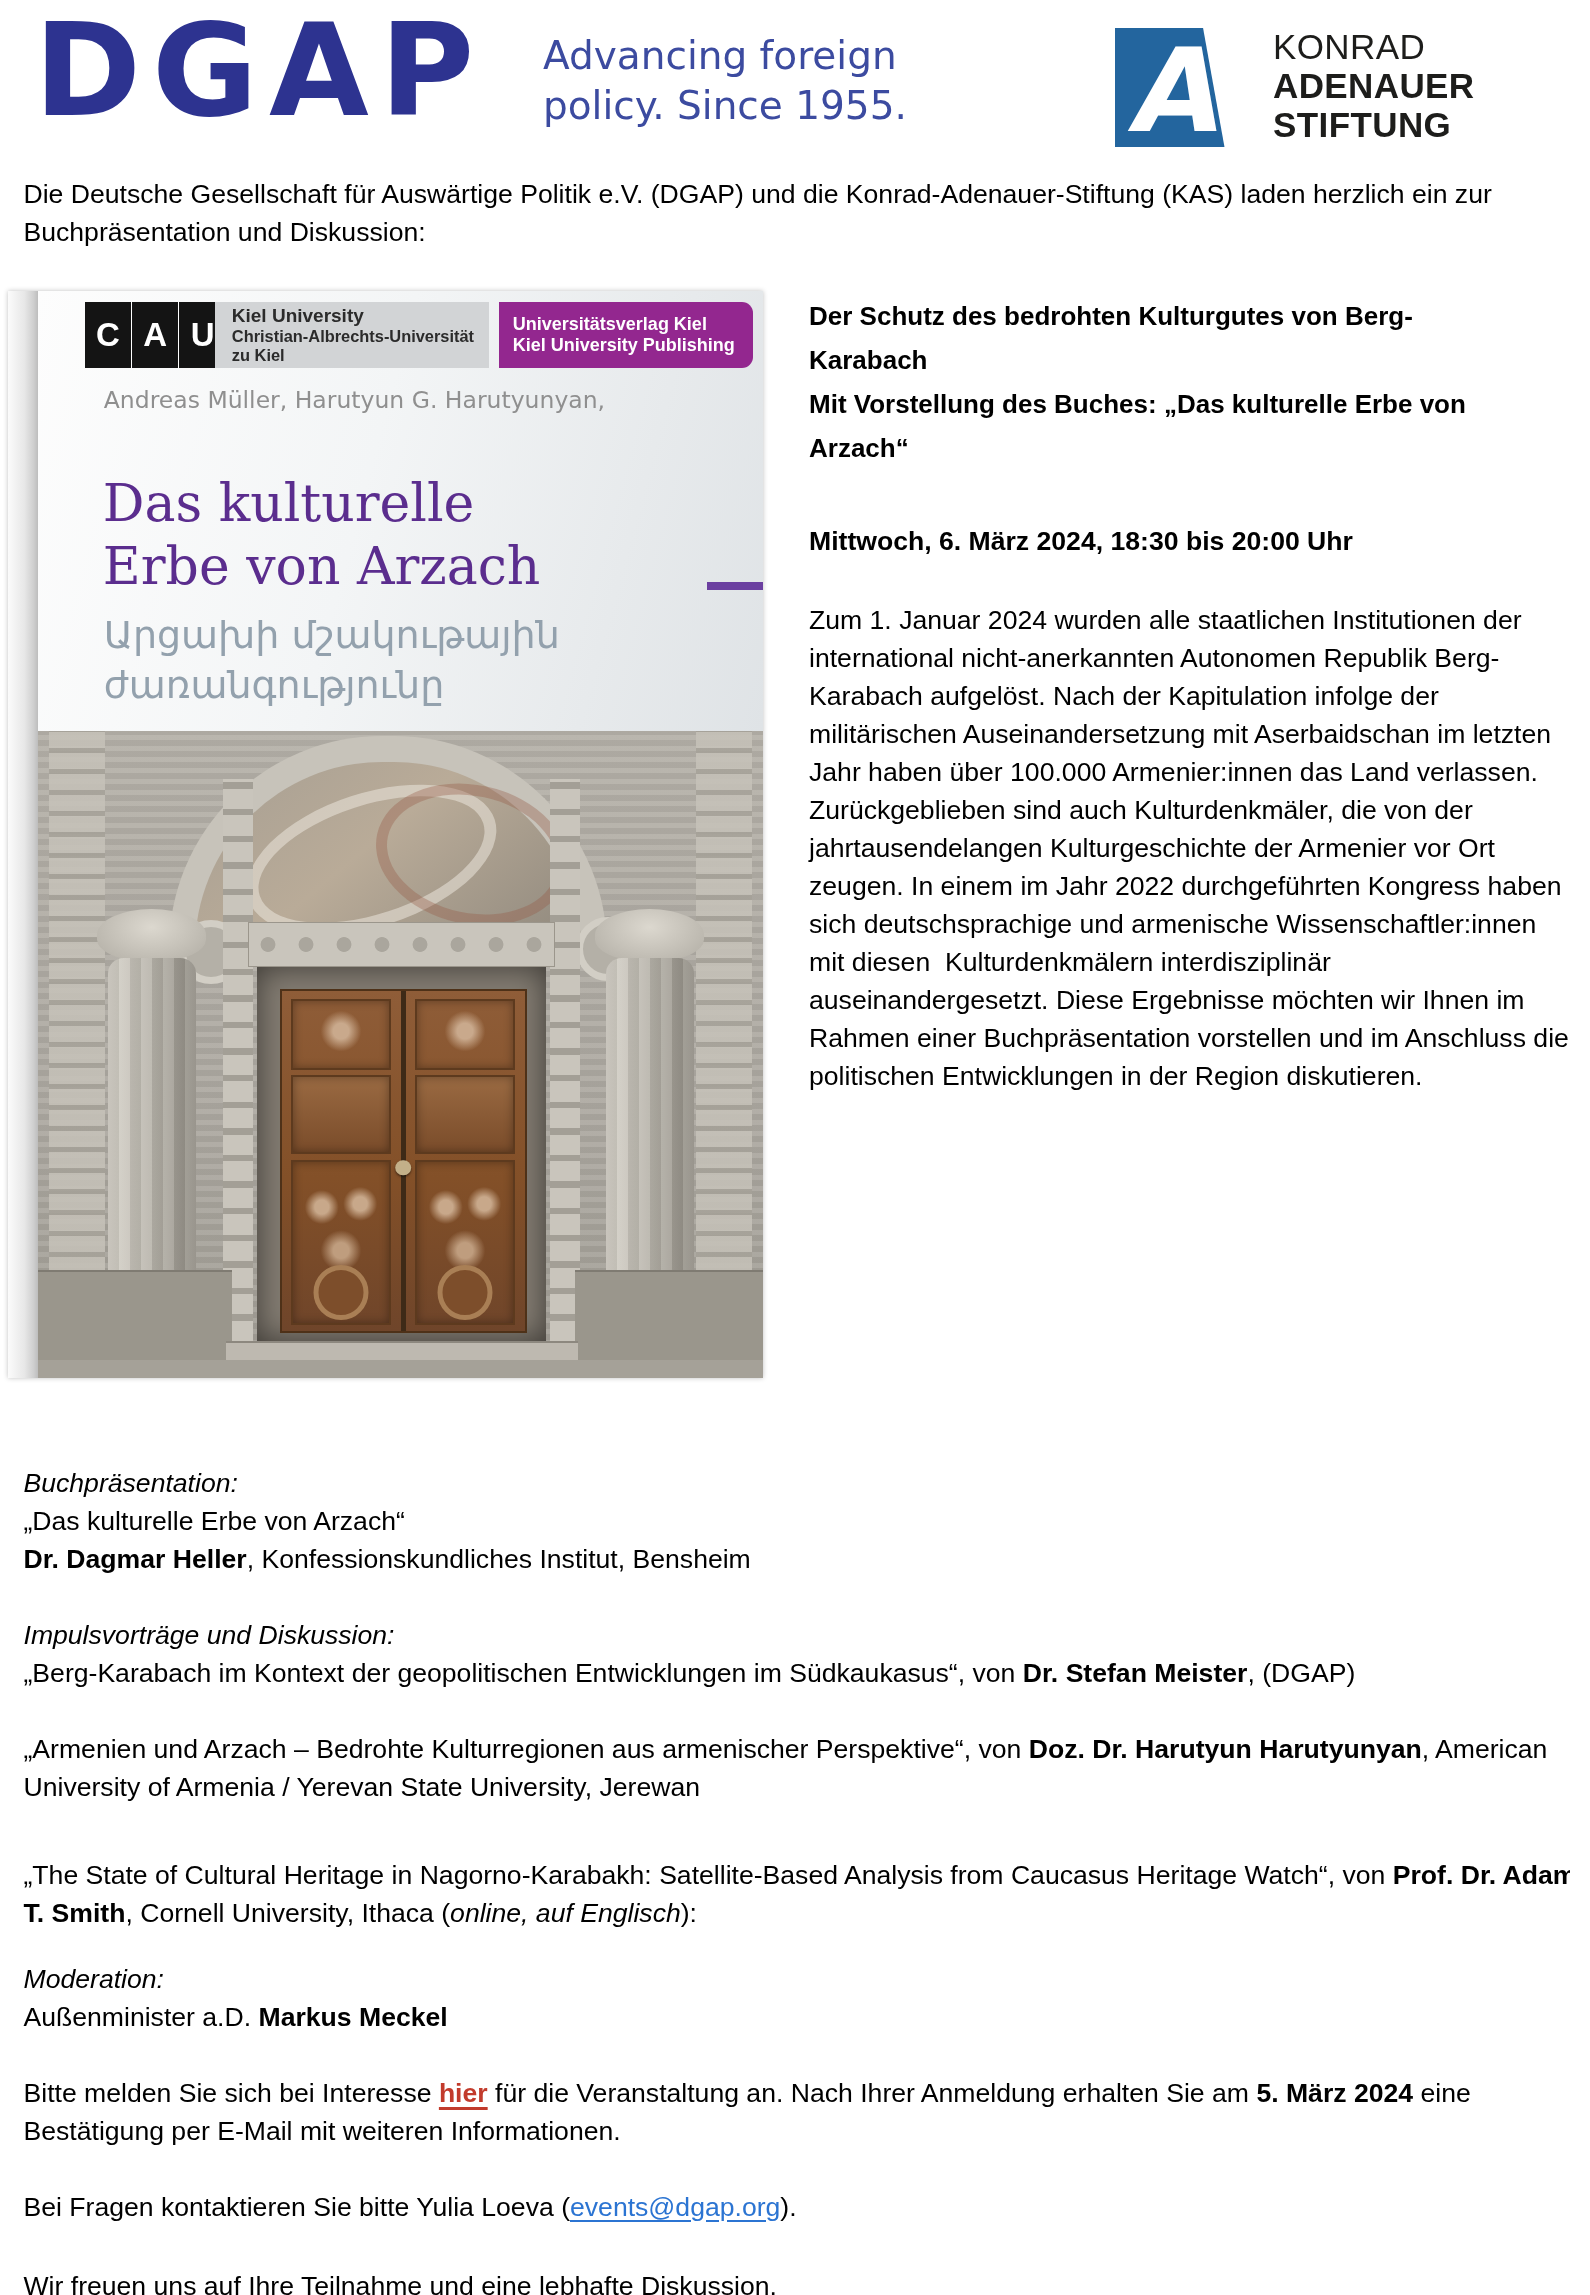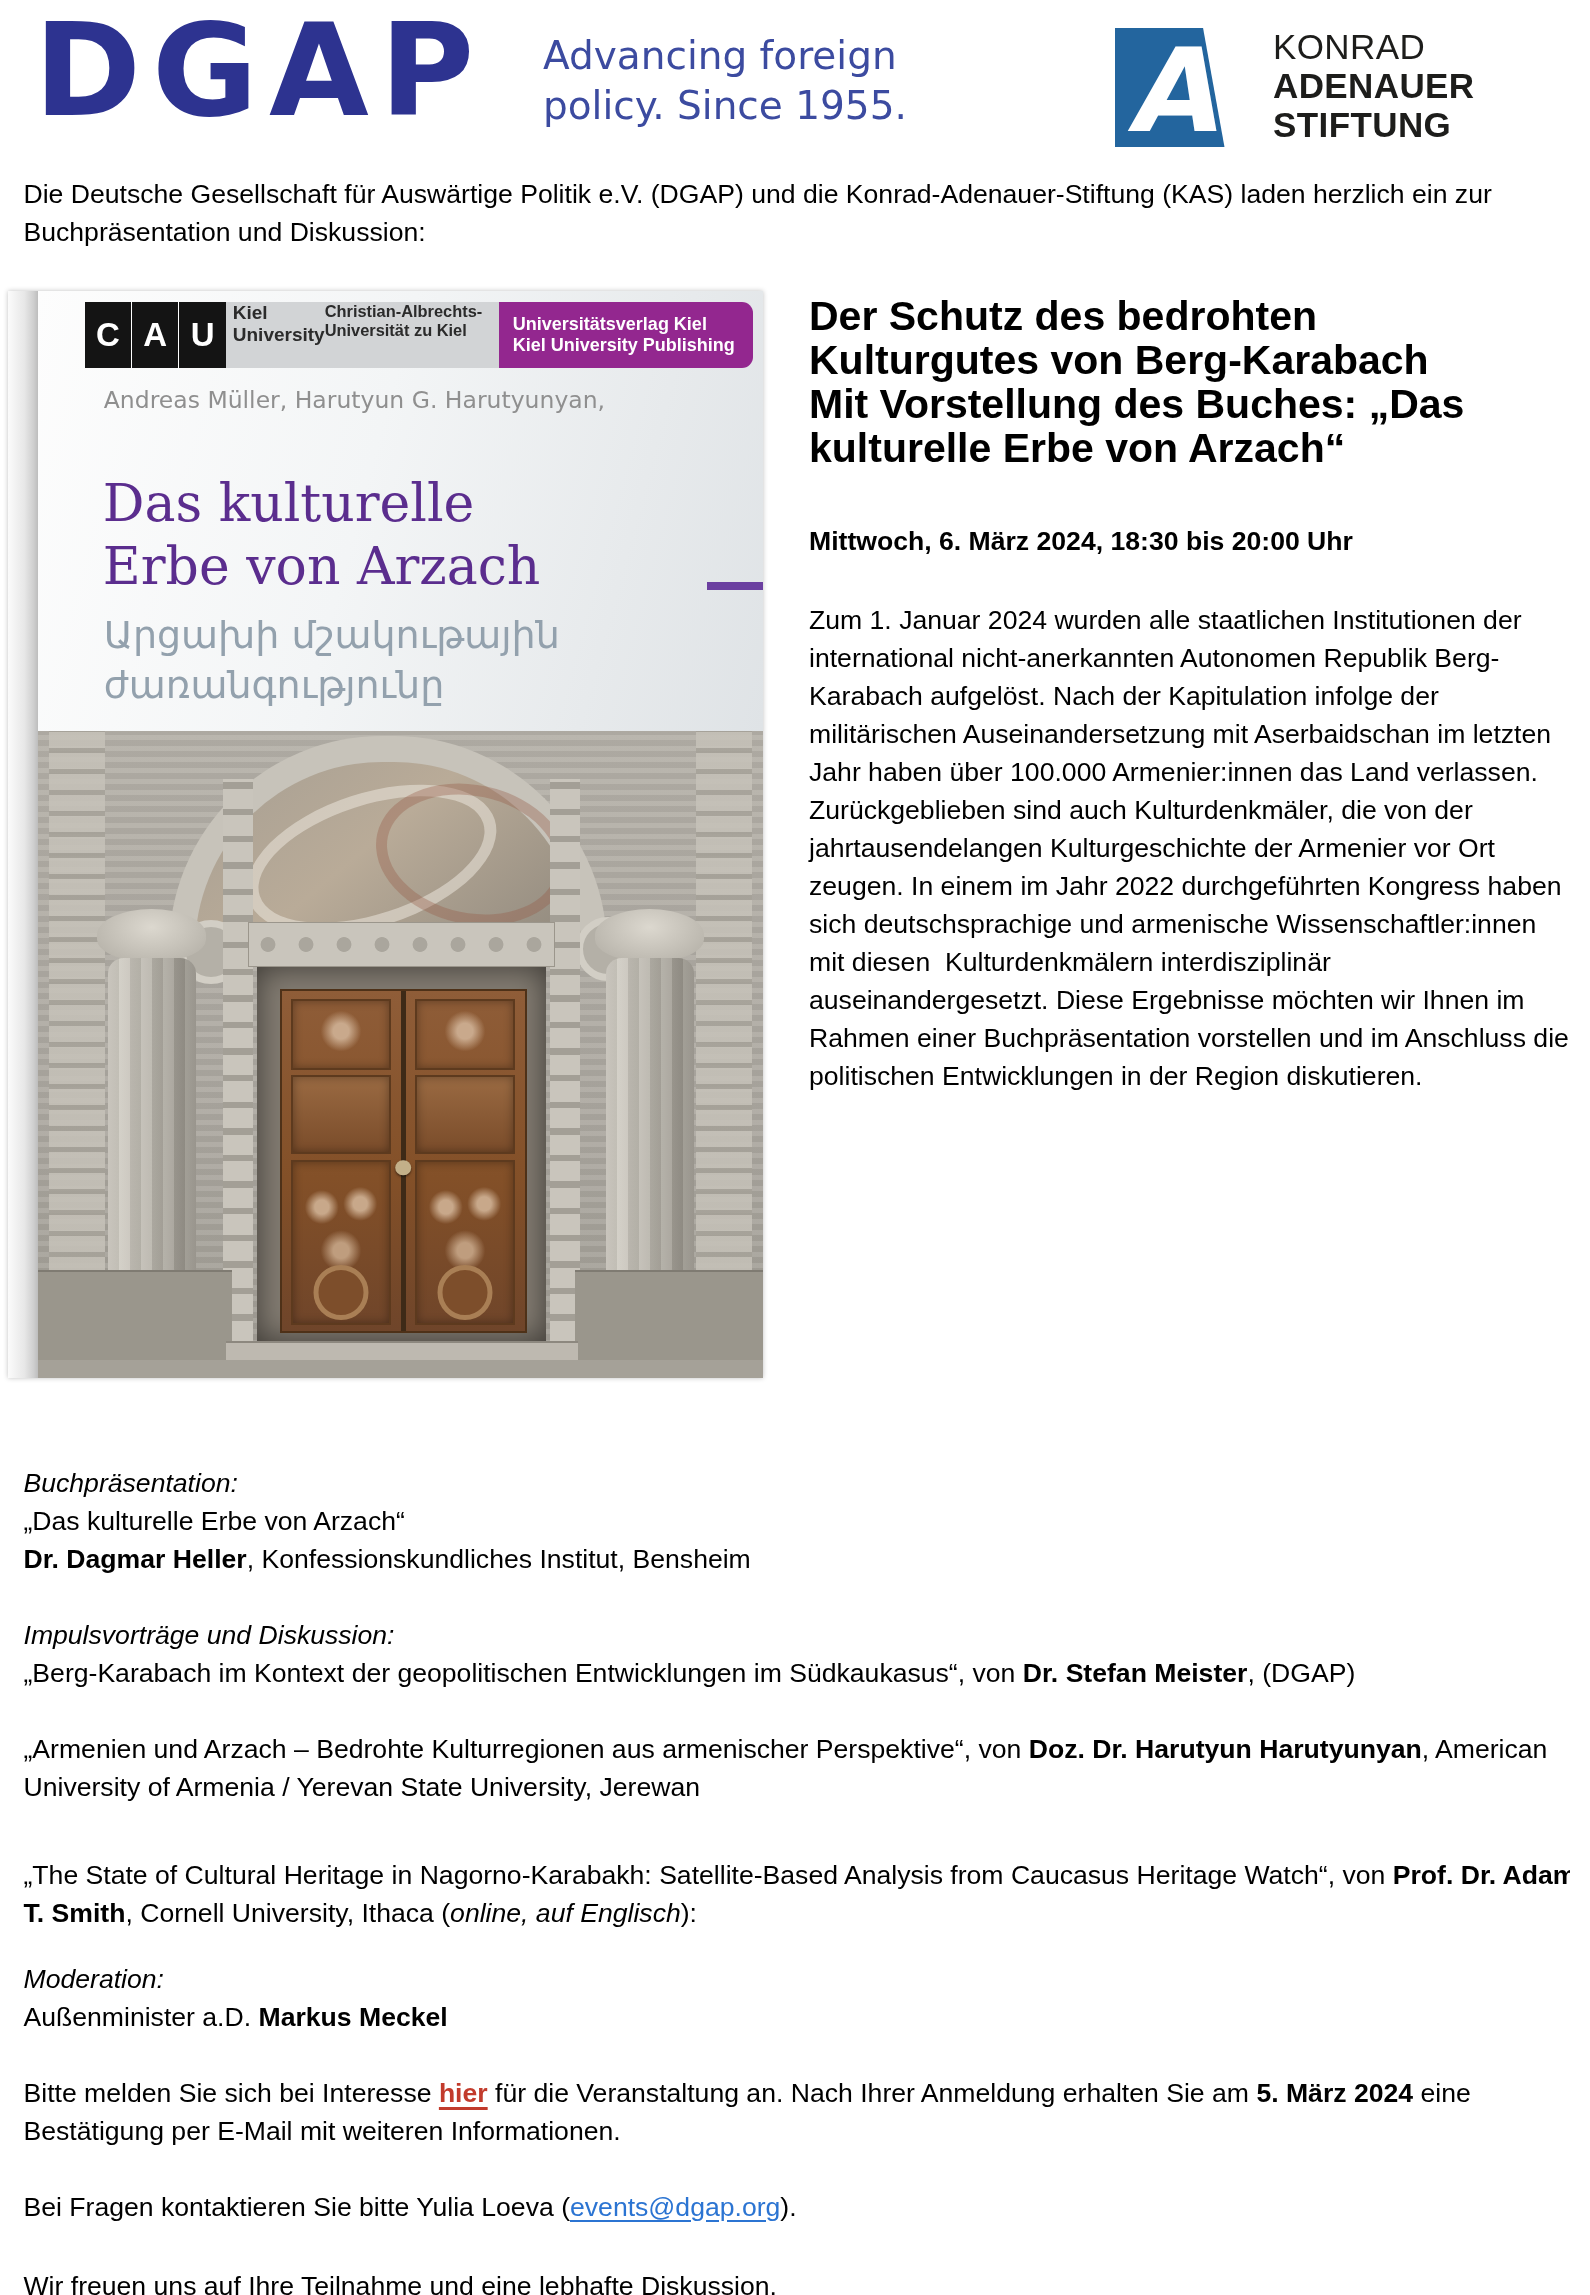--- a/index.html
+++ b/index.html
@@ -30,22 +30,22 @@
   .spine{position:absolute;left:0;top:0;width:30px;height:100%;
     background:linear-gradient(to right,#fbfbfb,#e7e7e7 55%,#cfcfcf 85%,#bdbdbd);}
   .cover-body{position:absolute;left:30px;top:0;width:725px;height:100%;}
   .cover-top{position:absolute;left:0;top:0;width:725px;height:440px;
     background:linear-gradient(105deg,#fdfdfd 0%,#f3f5f6 45%,#e7eaec 78%,#dfe3e6 100%);}
   .banner{position:absolute;top:11px;height:66px;}
   .cau-box{left:47px;width:141px;background:#141414;color:#fff;display:flex;}
   .cau-cell{flex:1;display:flex;align-items:center;justify-content:center;
     font-size:33px;font-weight:700;}
   .cau-cell+.cau-cell{border-left:1.6px solid #fff;}
-  .uni-box{left:188px;width:274px;background:#d2d4d6;color:#2b2b2b;
-    display:flex;justify-content:center;padding-left:7px;box-sizing:border-box;}
+  .uni-box{left:177px;width:274px;background:#d2d4d6;color:#2b2b2b;
+    display:flex;flex-direction:column;justify-content:center;padding-left:17px;box-sizing:border-box;}
   .uni-box .l1{font-size:19px;font-weight:700;}
   .uni-box .l2{font-size:16.4px;font-weight:700;}
   .pub-box{left:461px;width:254px;background:#93278f;color:#fff;border-radius:0 11px 11px 0;
     display:flex;flex-direction:column;justify-content:center;padding-left:14px;box-sizing:border-box;}
   .pub-box .l1,.pub-box .l2{font-size:18px;font-weight:700;}
   .authors{position:absolute;left:66px;top:92px;font-family:"DejaVu Sans",sans-serif;
     font-size:23.5px;line-height:35px;color:#8f8f8f;}
   .book-title{position:absolute;left:65px;top:181px;font-family:"DejaVu Serif",serif;
     font-size:52px;line-height:63px;color:#5b2d8e;}
   .accent-dash{position:absolute;right:0;top:291px;width:56px;height:7.8px;background:#6b3fa0;}
@@ -107,21 +107,21 @@
     width:45px;height:45px;border-radius:50%;border:5.5px solid #a97f55;background:#7d4e2b;}
   .knob{position:absolute;left:50%;top:52%;transform:translate(-50%,-50%);
     width:15.6px;height:15.6px;border-radius:50%;background:#c3b089;box-shadow:0 1.6px 2.3px rgba(0,0,0,.5);}
   .block{position:absolute;bottom:0;height:106px;background:#9a968c;border-top:2.3px solid #7f7b72;}
   .block-l{left:0;width:194px;} .block-r{right:0;width:188px;}
   .step1{position:absolute;left:188px;top:610px;width:352px;height:19px;background:#beb9b0;border-top:2.3px solid #8d887f;}
   .step2{position:absolute;left:0;top:629px;width:725px;height:18px;background:#a5a198;}
 
   
   .right-col{position:absolute;left:809px;top:294px;width:770px;}
-  .event-title{font-size:41px;font-weight:700;line-height:44px;max-width:688px;}
+  .event-title{font-size:26px;font-weight:700;line-height:44px;max-width:688px;}
   .event-when{margin-top:52px;font-size:26.6px;line-height:38px;font-weight:700;}
   .event-where{font-size:26.6px;line-height:38px;}
   .event-desc{margin-top:41px;font-size:26.6px;line-height:38px;white-space:pre-wrap;max-width:763px;}
 
   
   .bottom{position:absolute;left:23.5px;top:1464px;width:1558px;font-size:26.6px;line-height:38px;}
   .sec-head{font-style:italic;text-decoration-thickness:2.3px;text-underline-offset:4.7px;}
   .b{font-weight:700;}
   .i{font-style:italic;}
   .gap48{height:38px;} .gap64{height:50px;} .gap36{height:28px;} .gap52{height:41px;}

